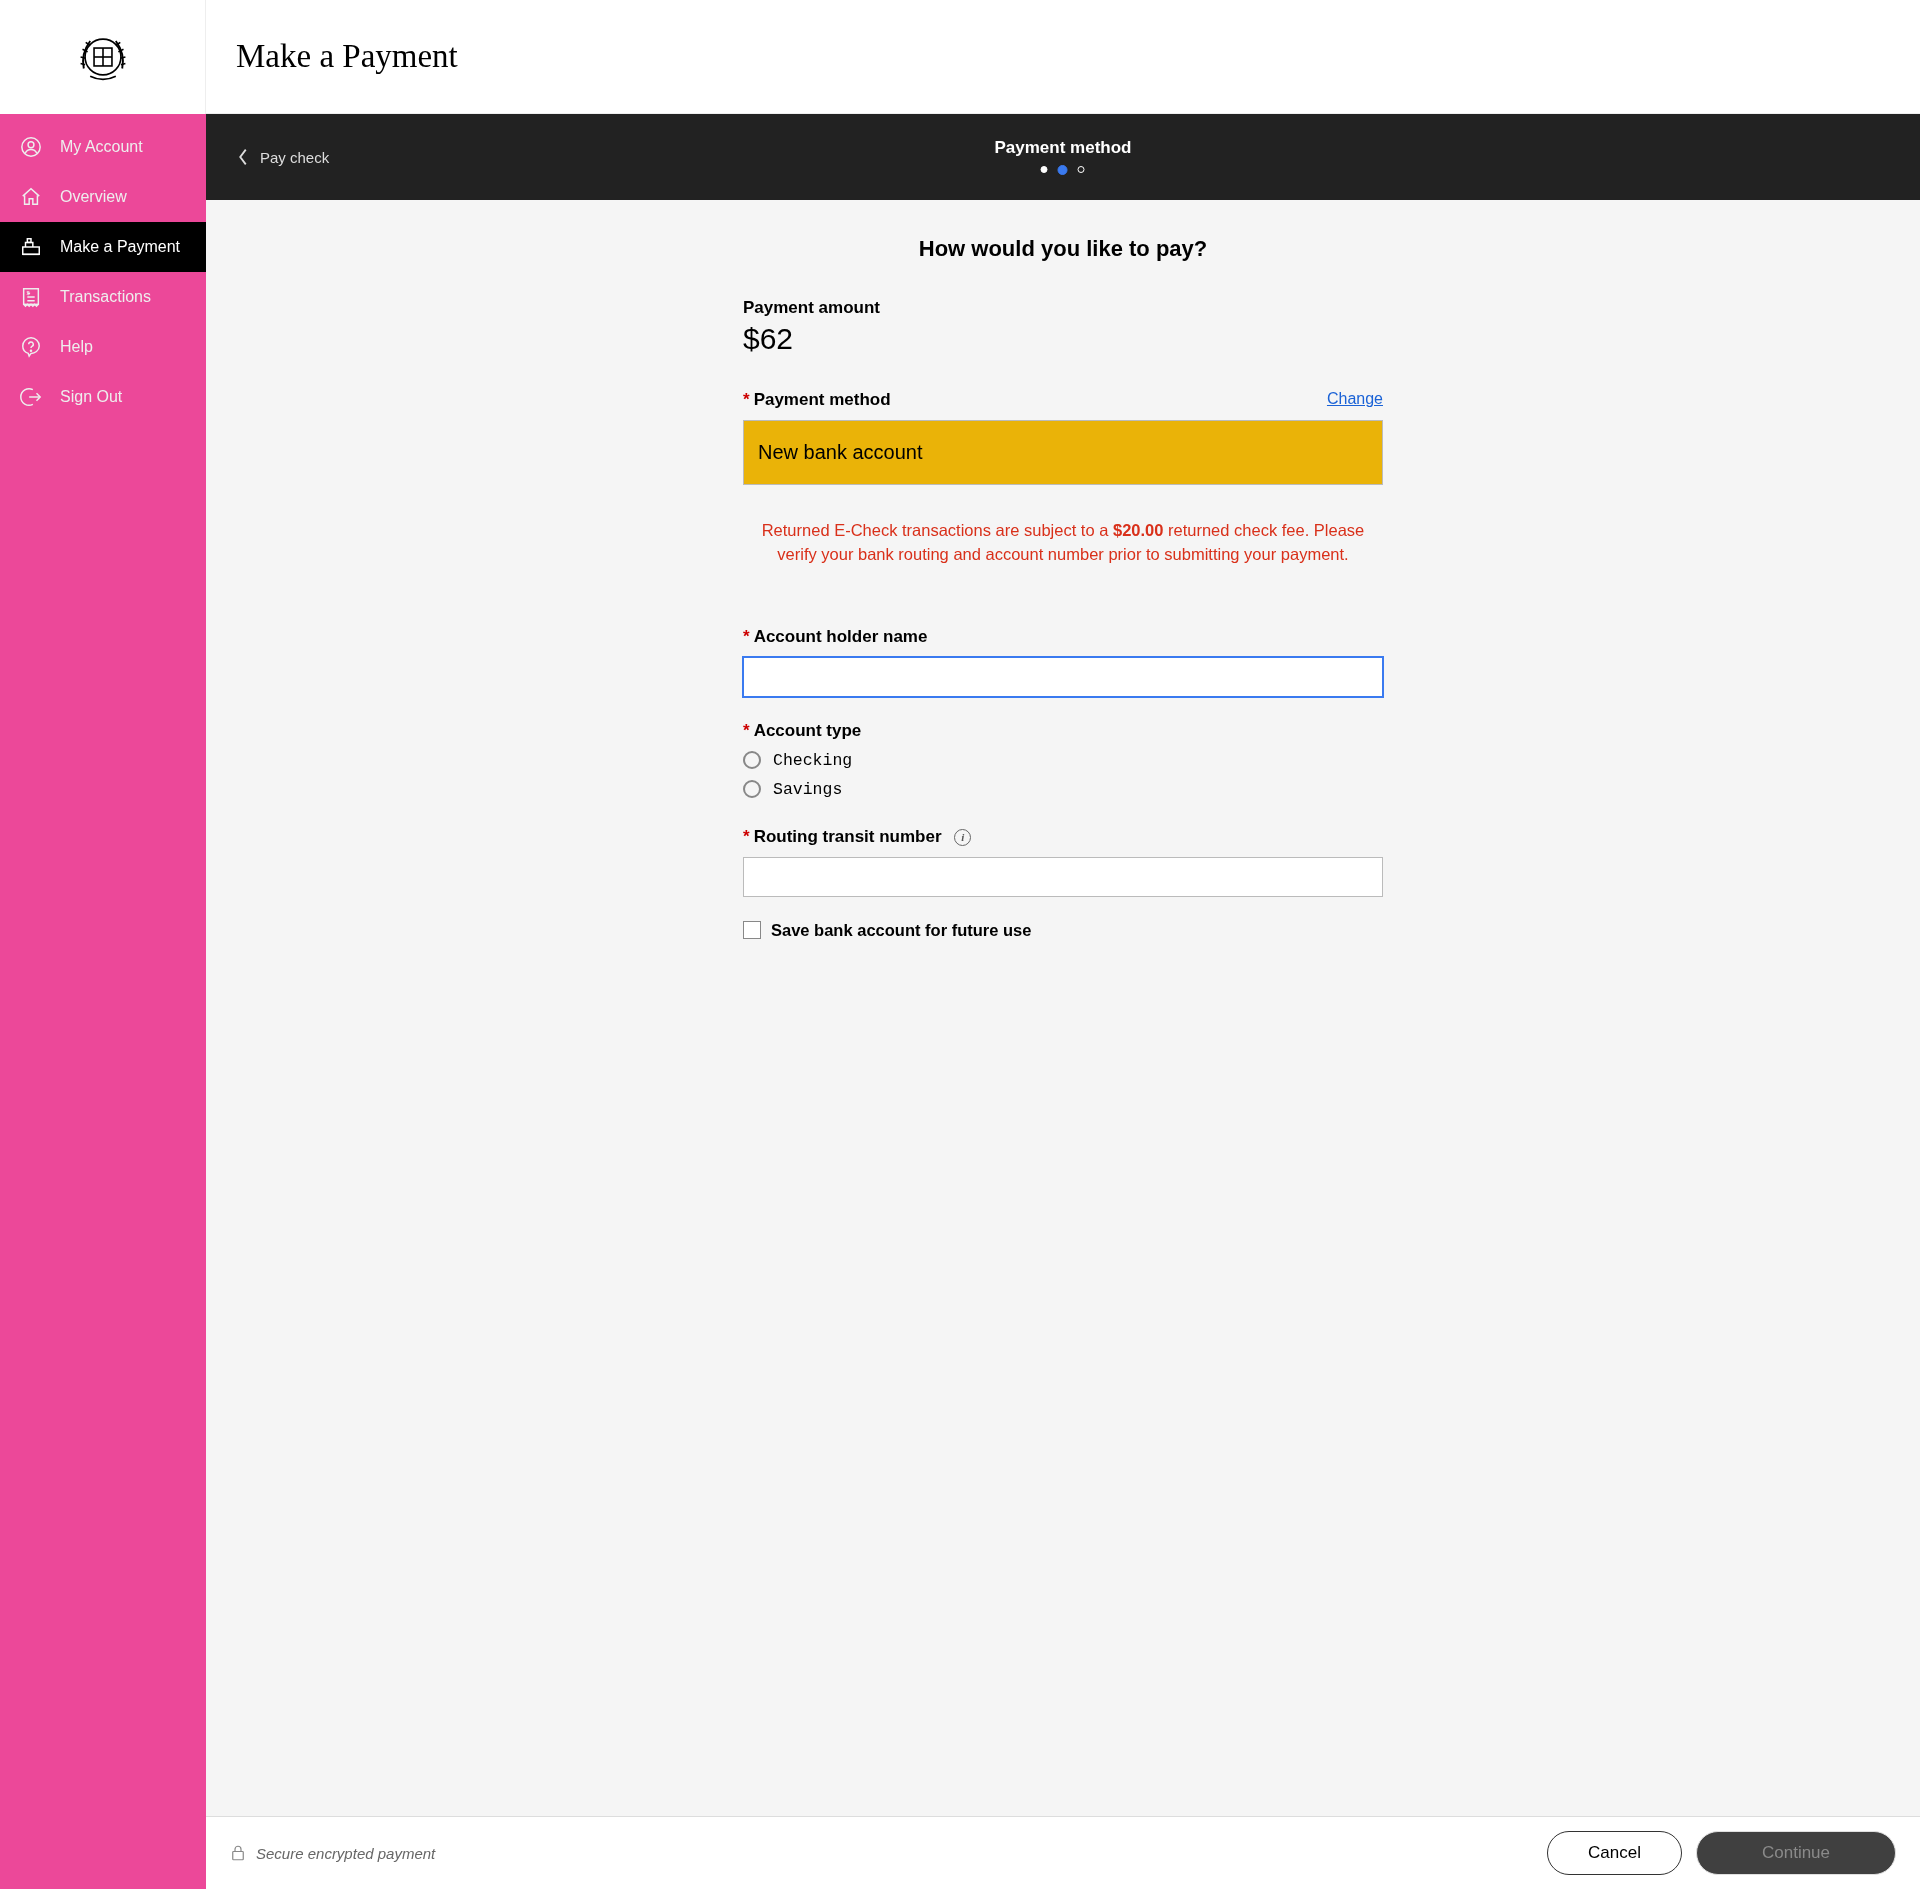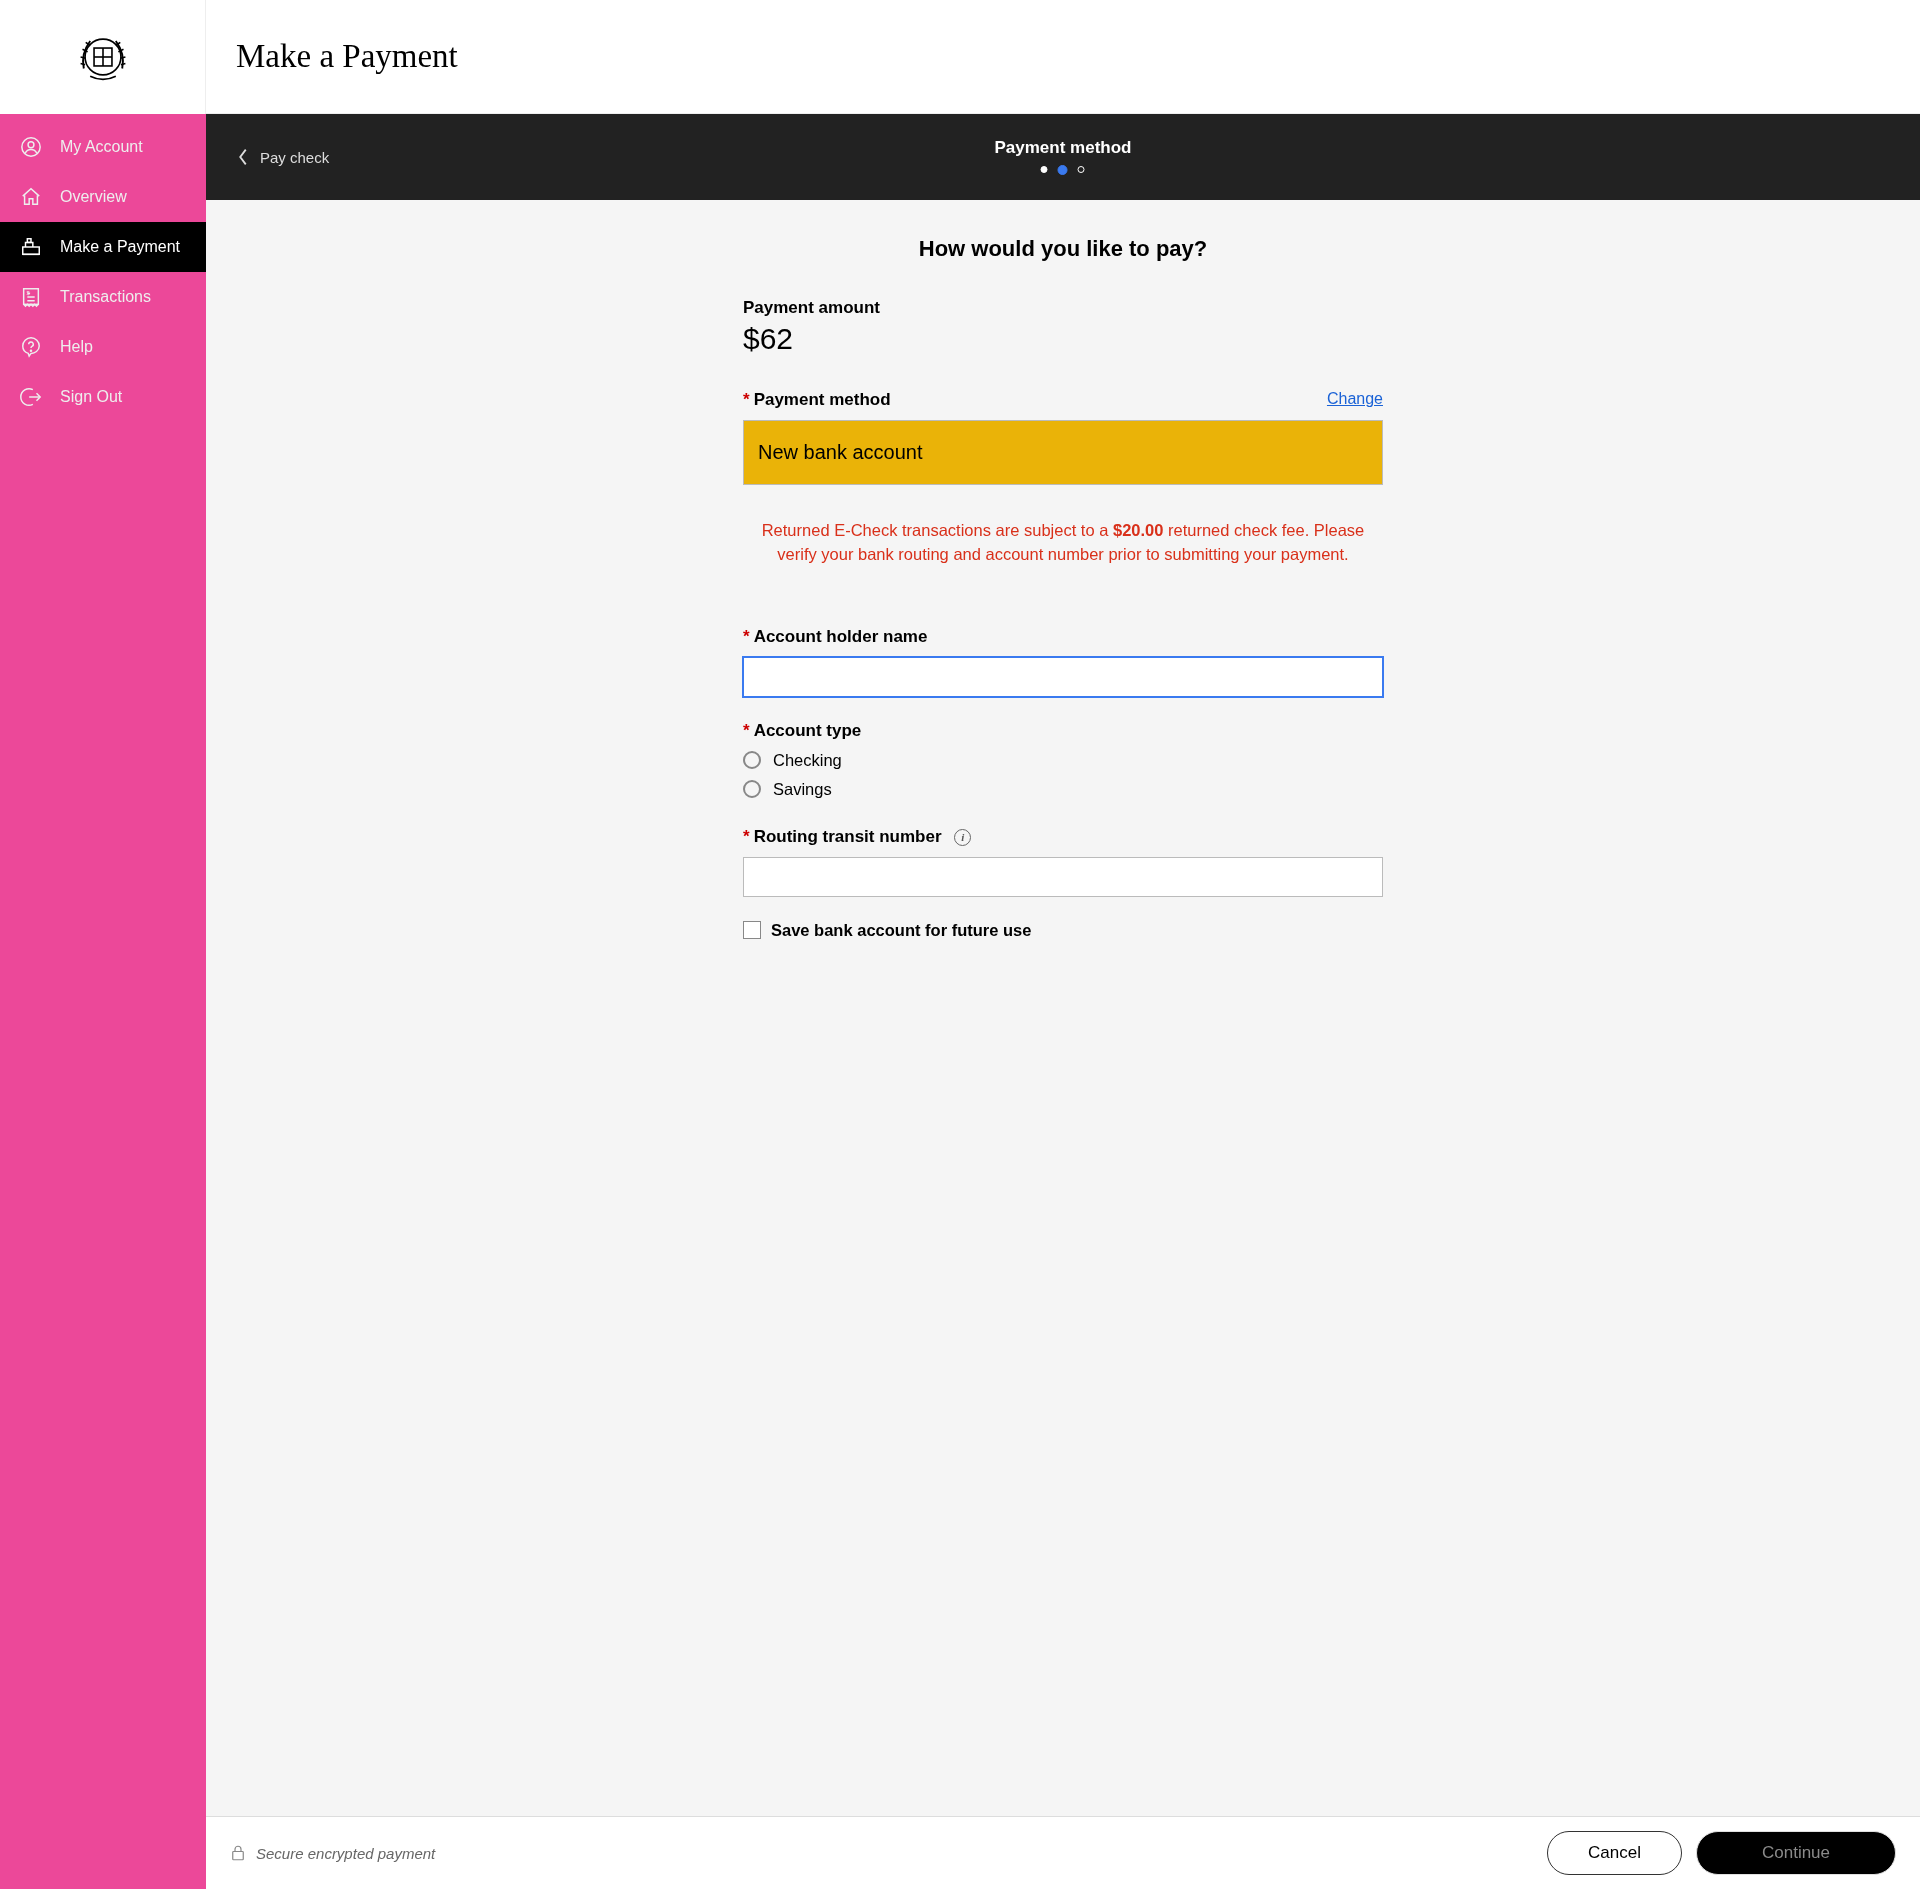--- a/index.html
+++ b/index.html
@@ -45,38 +45,38 @@
 
   .select-box { margin-top: 10px; border: 1px solid #bbb; background: #eab308; padding: 20px 14px; font-size: 20px; }
 
   .warning { color: #d9301a; text-align: center; font-size: 16.5px; margin-top: 34px; line-height: 1.45; }
   .warning b { font-weight: 700; }
 
   .text-input { width: 100%; height: 40px; border: 1px solid #bbb; background: #fff; padding: 0 10px; font-size: 16px; }
   .text-input.focused { border: 1.5px solid #3a7af0; box-shadow: 0 0 0 1px #3a7af0; }
   .text-input.focused::placeholder { color: #c9007a; }
 
-  .radio-row { display: flex; align-items: center; gap: 12px; margin-top: 10px; font-size: 16.5px; }
+  .radio-row { display: flex; align-items: center; gap: 12px; margin-top: 10px; font-size: 16.5px; font-family: Liberation Mono, monospace; }
   .radio-circle { width: 18px; height: 18px; border: 2px solid #888; border-radius: 50%; display: inline-block; }
 
   .info-circle { width: 17px; height: 17px; display: inline-flex; align-items: center; justify-content: center; border: 1.5px solid #666; border-radius: 50%; font-size: 11px; color: #555; margin-left: 8px; vertical-align: middle; font-style: italic; font-family: Georgia, serif; }
 
   .two-col { display: flex; gap: 14px; }
   .two-col > div { flex: 1; }
 
   .check-row { display: flex; align-items: center; gap: 10px; margin-top: 24px; }
   .check-box { width: 18px; height: 18px; border: 1.5px solid #888; background: #fff; display: inline-block; }
   .check-label { font-weight: 600; font-size: 16.5px; }
 
   .footer { position: sticky; bottom: 0; background: #fff; border-top: 1px solid #ddd; display: flex; align-items: center; padding: 14px 24px; gap: 14px; }
   .secure { display: flex; align-items: center; gap: 10px; color: #666; font-style: italic; font-size: 15px; }
   .secure svg { width: 16px; height: 18px; stroke: #888; fill: none; }
   .spacer { flex: 1; }
   .btn { height: 44px; padding: 0 40px; border-radius: 22px; font-size: 17px; cursor: pointer; border: 1px solid #333; background: #fff; }
-  .btn.primary { background: #000000; border: 1px solid #e0e0e0; color: #8a8a8a; cursor: default; min-width: 200px; }
+  .btn.primary { background: #404040; border: 1px solid #e0e0e0; color: #8a8a8a; cursor: default; min-width: 200px; }
 
   .mt-input { margin-top: 10px; }
   .field-label-only { font-weight: 700; font-size: 17px; }
 </style>
 </head>
 <body>
 
 <div class="app">
   <div class="left-col">
     <div class="logo-box">

